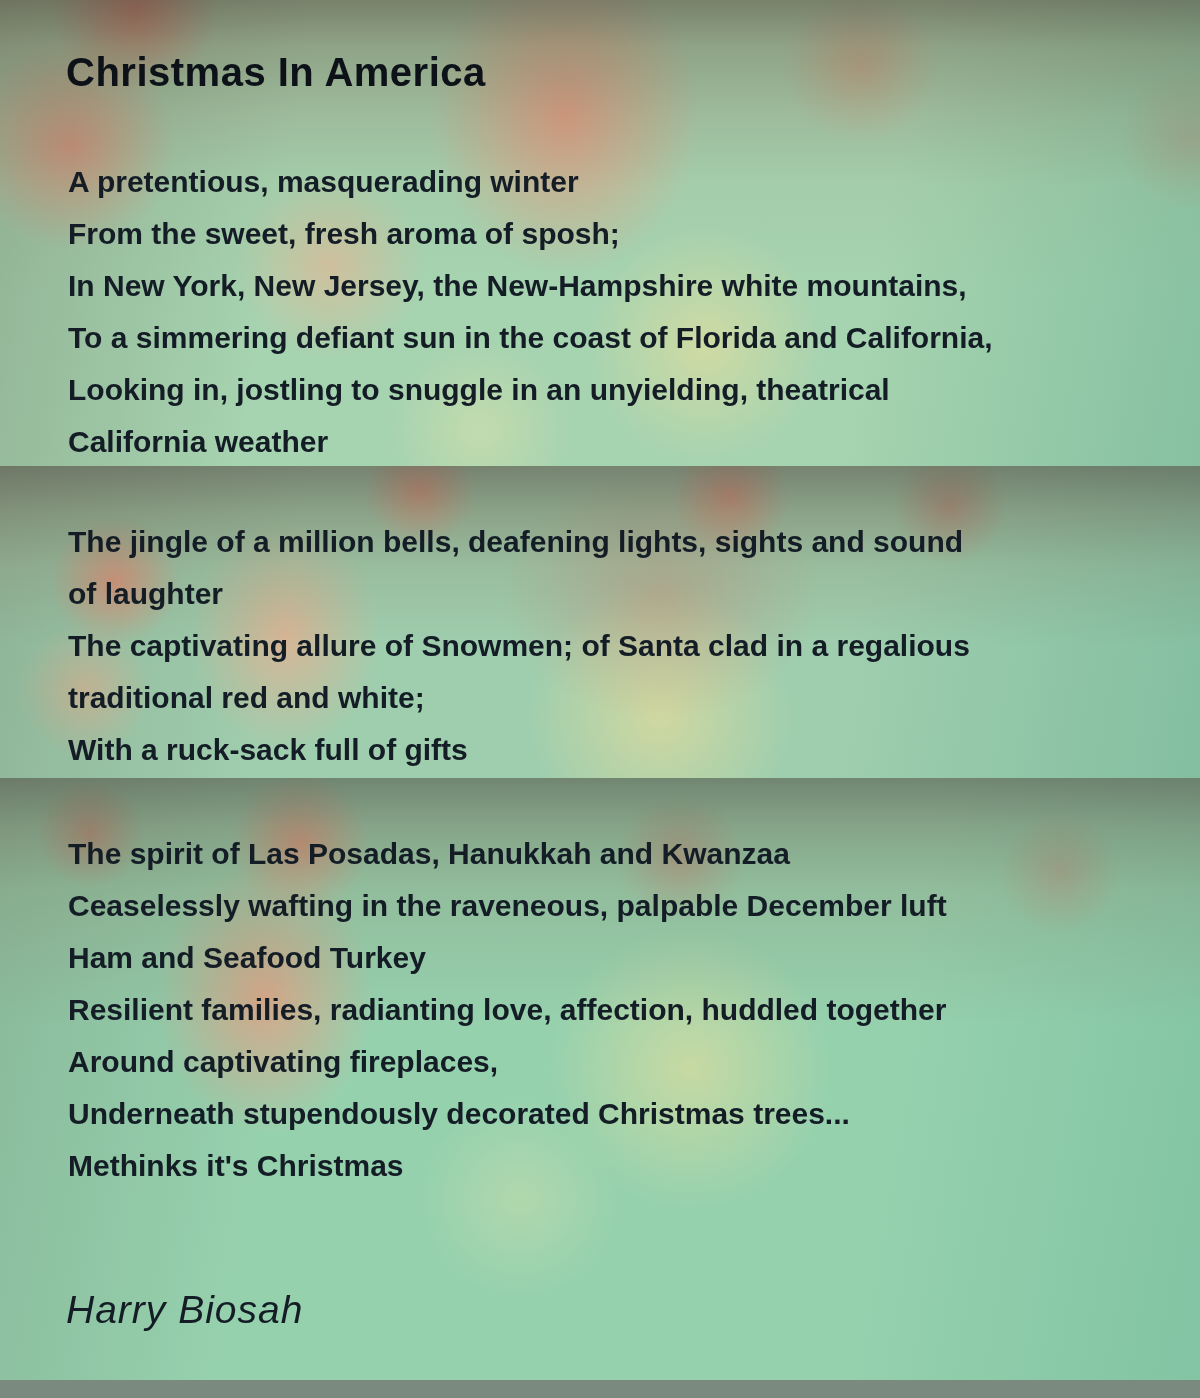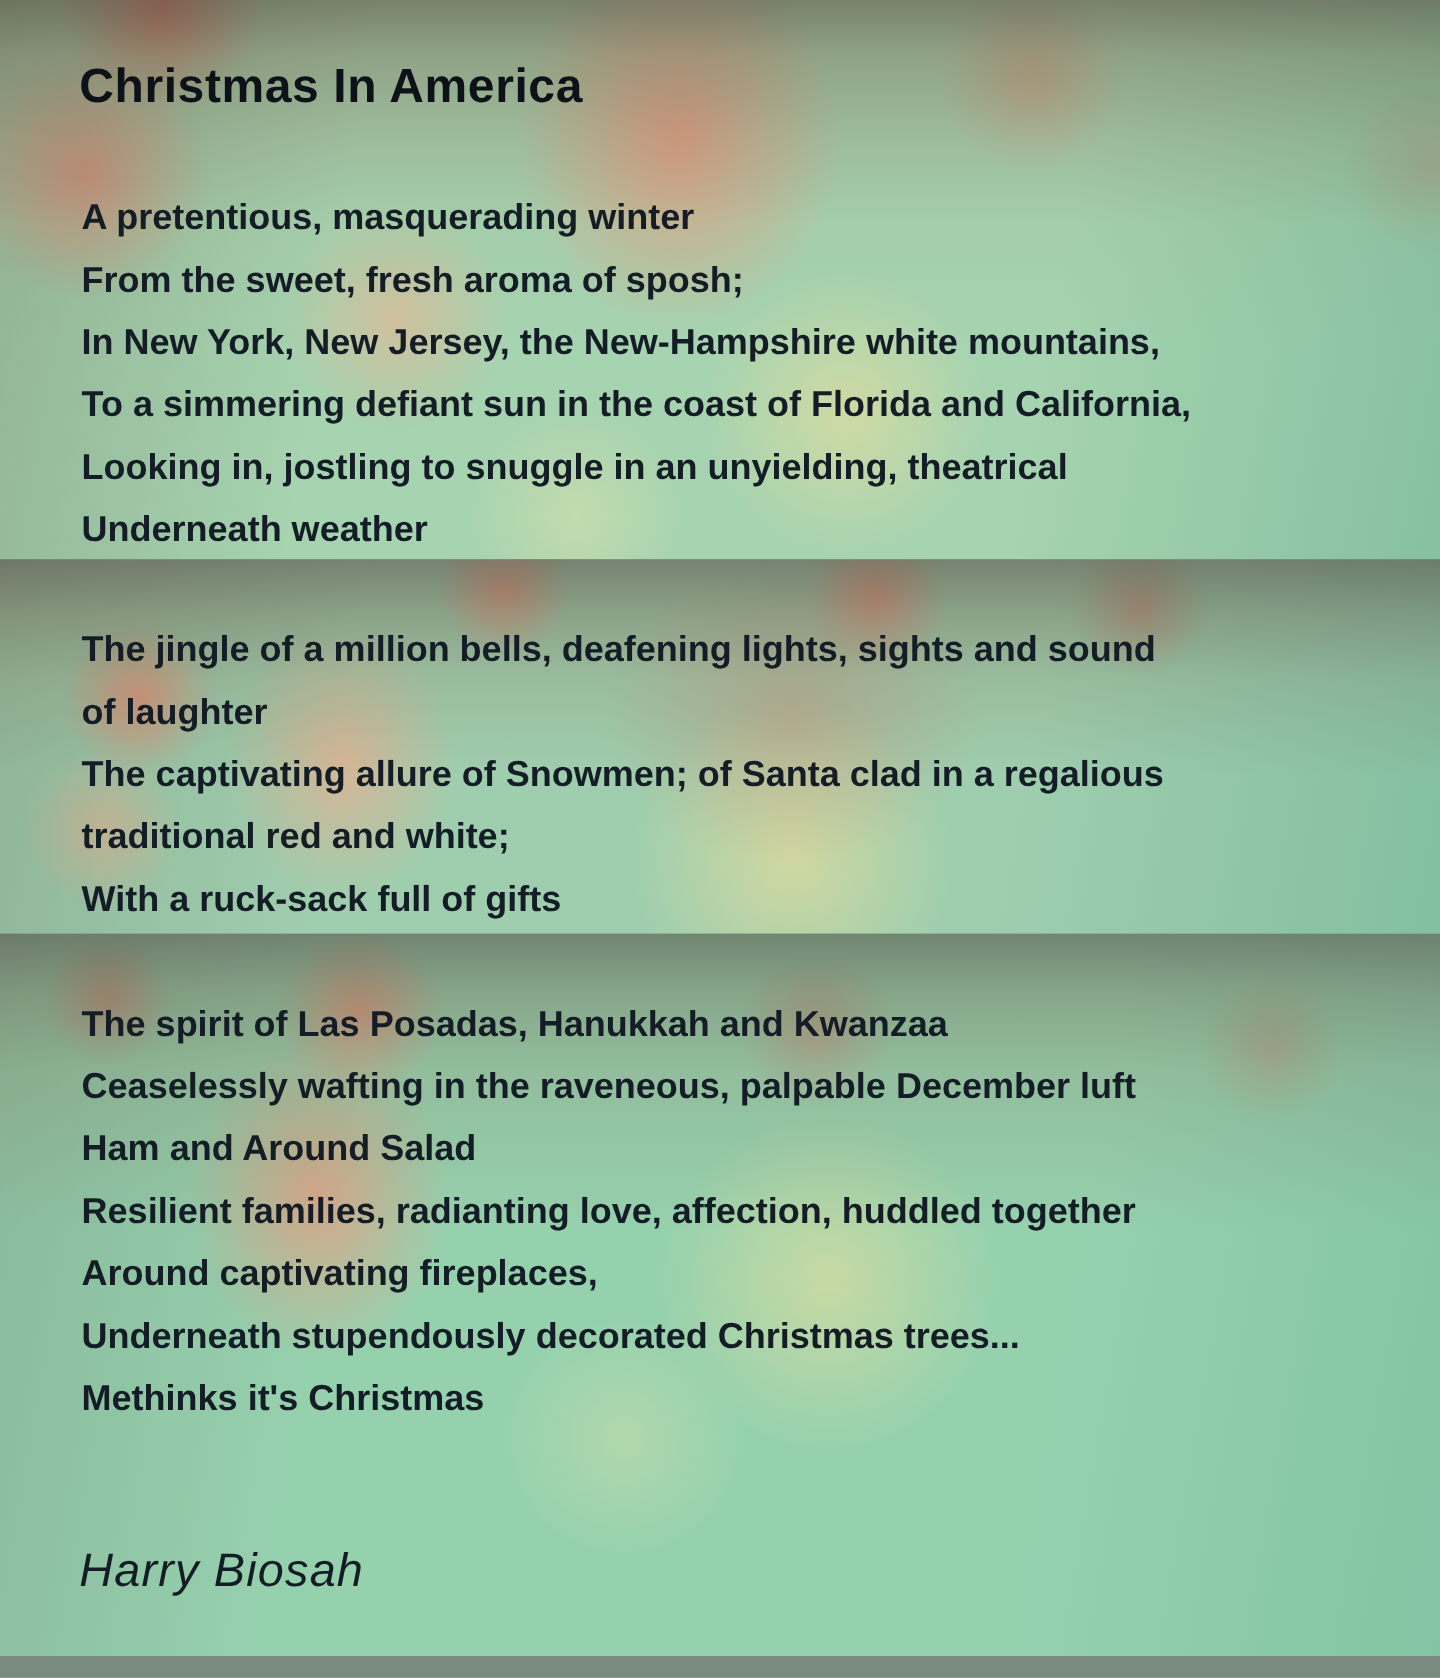--- a/index.html
+++ b/index.html
@@ -90,35 +90,35 @@
   <div class="band" id="band3"></div>
 
   <div class="title">Christmas In America</div>
 
   <div class="stanza" id="stanza1">
     <div class="line">A pretentious, masquerading winter</div>
     <div class="line">From the sweet, fresh aroma of sposh;</div>
     <div class="line">In New York, New Jersey, the New-Hampshire white mountains,</div>
     <div class="line">To a simmering defiant sun in the coast of Florida and California,</div>
     <div class="line">Looking in, jostling to snuggle in an unyielding, theatrical</div>
-    <div class="line">Underneath weather</div>
+    <div class="line">California weather</div>
   </div>
 
   <div class="stanza" id="stanza2">
     <div class="line">The jingle of a million bells, deafening lights, sights and sound</div>
     <div class="line">of laughter</div>
     <div class="line">The captivating allure of Snowmen; of Santa clad in a regalious</div>
     <div class="line">traditional red and white;</div>
     <div class="line">With a ruck-sack full of gifts</div>
   </div>
 
   <div class="stanza" id="stanza3">
     <div class="line">The spirit of Las Posadas, Hanukkah and Kwanzaa</div>
     <div class="line">Ceaselessly wafting in the raveneous, palpable December luft</div>
-    <div class="line">Ham and Around Salad</div>
+    <div class="line">Ham and Seafood Turkey</div>
     <div class="line">Resilient families, radianting love, affection, huddled together</div>
     <div class="line">Around captivating fireplaces,</div>
     <div class="line">Underneath stupendously decorated Christmas trees...</div>
     <div class="line">Methinks it's Christmas</div>
   </div>
 
   <div class="author">Harry Biosah</div>
 
 </div>
 

